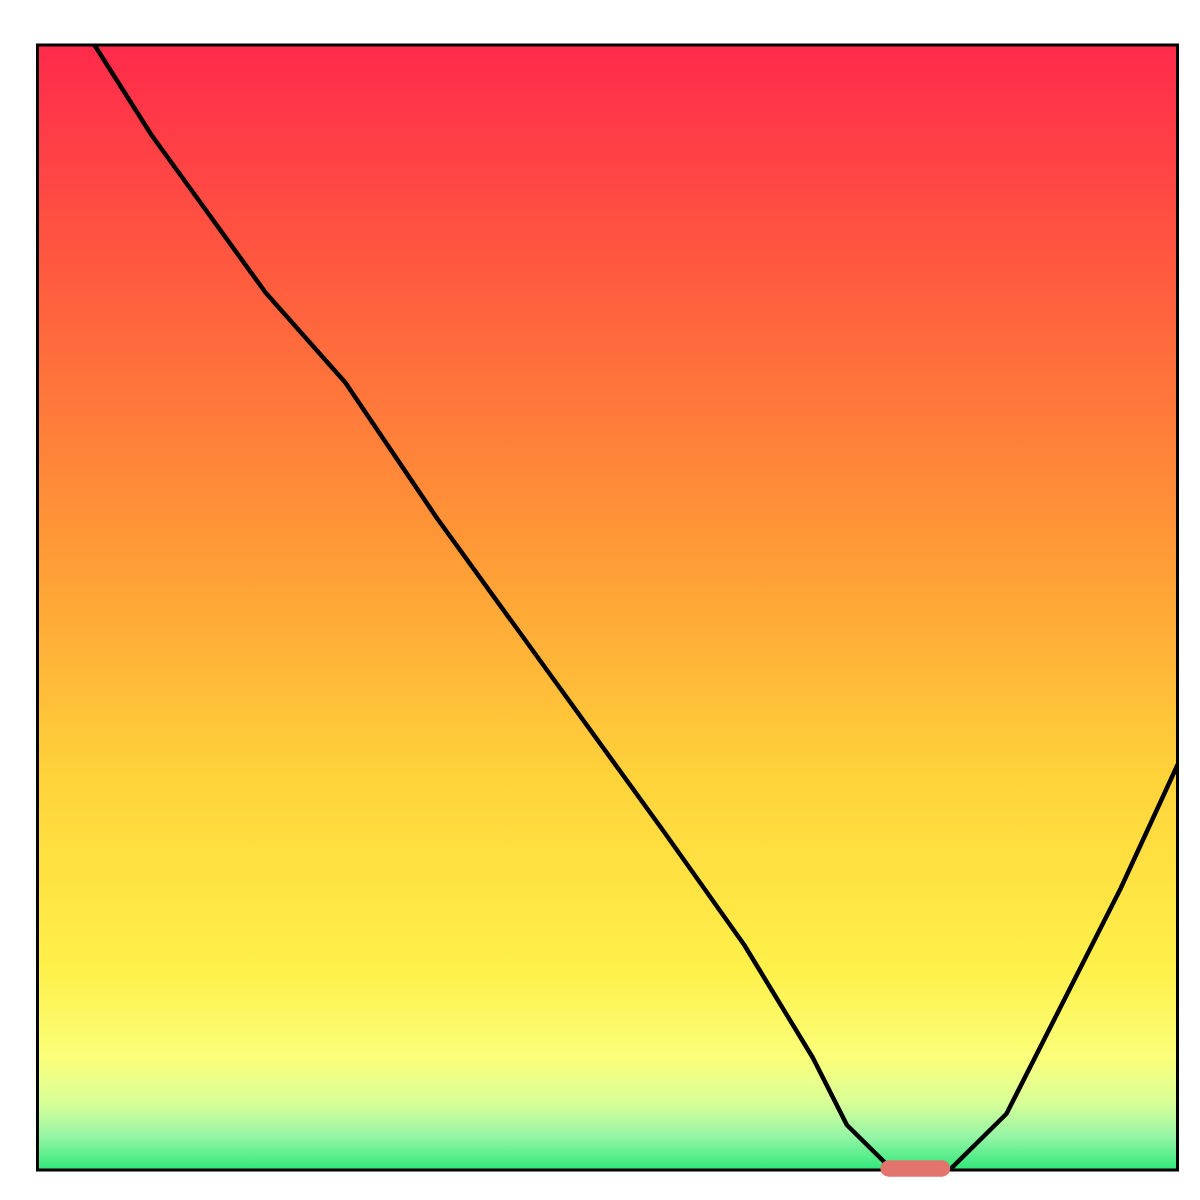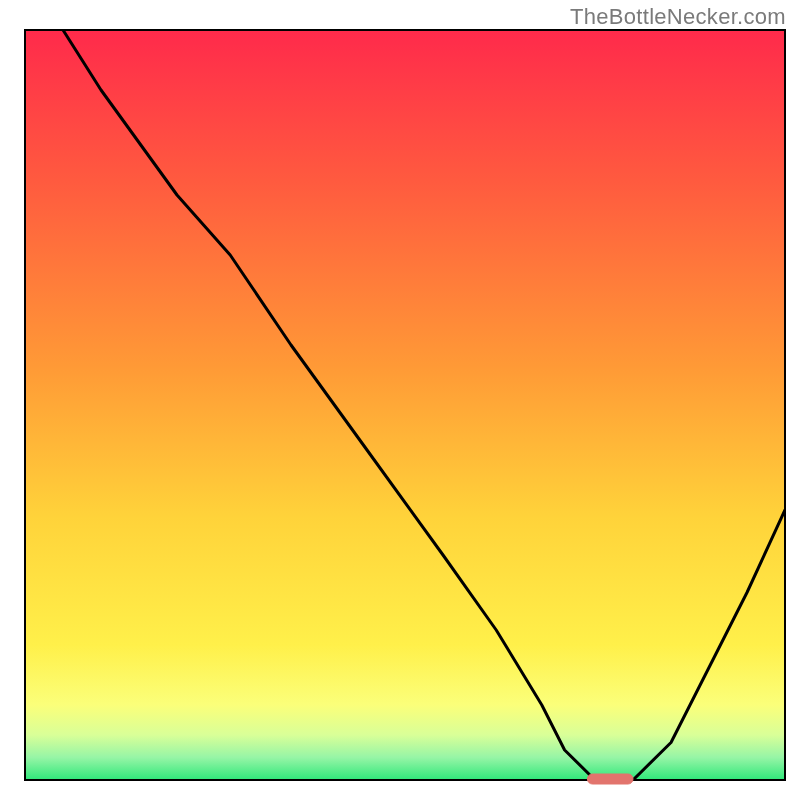--- a/index.html
+++ b/index.html
@@ -48,21 +48,20 @@
   }
   .marker-pill {
     fill: #e2746d;
     stroke: #e2746d;
   }
 </style>
 </head>
 <body>
 
 <div class="frame">
-  <div class="watermark">TheBottleNecker.com</div>
 
   <svg class="chart" viewBox="0 0 800 800">
     <defs>
       <linearGradient id="bg-grad" x1="0" y1="0" x2="0" y2="1">
           <stop offset="0%" stop-color="#ff2a4b"></stop>
           <stop offset="20%" stop-color="#ff5a3f"></stop>
           <stop offset="45%" stop-color="#ff9a36"></stop>
           <stop offset="65%" stop-color="#ffd33a"></stop>
           <stop offset="82%" stop-color="#fff04a"></stop>
           <stop offset="90%" stop-color="#fbff7a"></stop>

